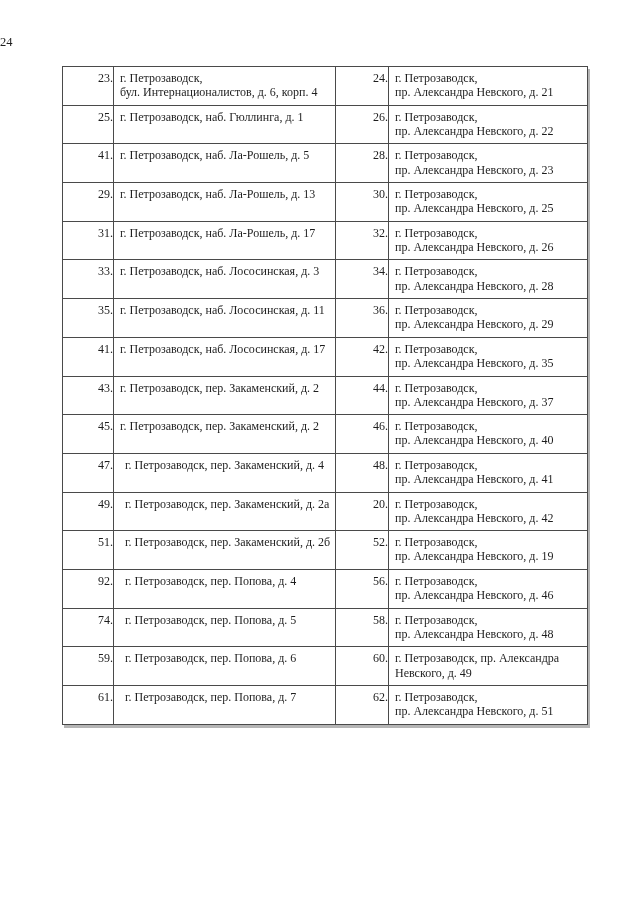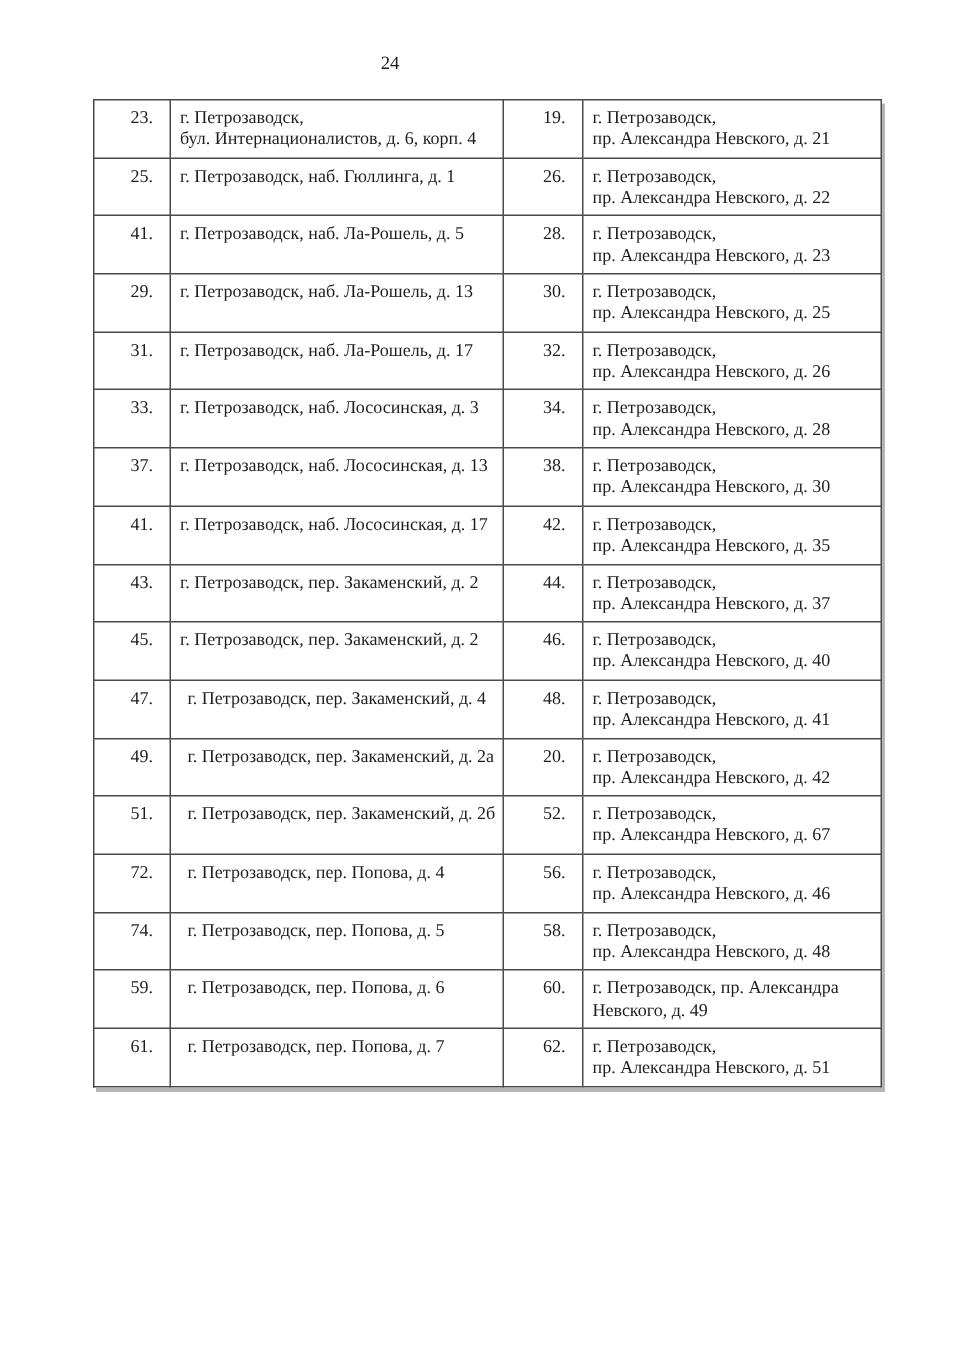--- a/index.html
+++ b/index.html
@@ -7,21 +7,20 @@
     width: 640px; height: 905px;
     background: #ffffff;
     position: relative;
     font-family: "Liberation Serif", serif;
     color: #1d1d1d;
     overflow: hidden;
   }
   .page-number {
     position: absolute;
     top: 35px; left: 0; width: 520px;
-    text-align: center;
     font-size: 12.5px;
     line-height: 14px;
   }
   table.addr-table {
     position: absolute;
     left: 62px; top: 66px;
     width: 525px;
     border-collapse: collapse;
     table-layout: fixed;
     box-shadow: 2px 3px 0 #b5b5b5;
@@ -35,21 +34,21 @@
     border: 1px solid #4a4a4a;
     vertical-align: top;
     font-size: 12px;
     line-height: 14.2px;
     padding: 4px 4px 2px 6px;
     overflow: hidden;
     white-space: nowrap;
   }
   td.num {
     text-align: right;
-    padding-right: 11px;
+    padding-right: 0;
     padding-left: 2px;
   }
   td.addr.indent { padding-left: 11px; margin-top: 17px; }
   td .addr-line { white-space: nowrap; }
 </style>
 </head>
 <body>
 
 <div class="page-number">24</div>
 
@@ -60,21 +59,21 @@
     <col class="c-num2">
     <col class="c-addr2">
   </colgroup>
   <tbody id="rows">
       <tr class="addr-row">
         <td class="num">23.</td>
         <td class="addr">
           <div class="addr-line">г. Петрозаводск,</div>
           <div class="addr-line">бул. Интернационалистов, д. 6, корп. 4</div>
         </td>
-        <td class="num">19.</td>
+        <td class="num">24.</td>
         <td class="addr">
           <div class="addr-line">г. Петрозаводск,</div>
           <div class="addr-line">пр. Александра Невского, д. 21</div>
         </td>
       </tr>
       <tr class="addr-row">
         <td class="num">25.</td>
         <td class="addr">
           <div class="addr-line">г. Петрозаводск, наб. Гюллинга, д. 1</div>
         </td>
@@ -122,28 +121,28 @@
         <td class="addr">
           <div class="addr-line">г. Петрозаводск, наб. Лососинская, д. 3</div>
         </td>
         <td class="num">34.</td>
         <td class="addr">
           <div class="addr-line">г. Петрозаводск,</div>
           <div class="addr-line">пр. Александра Невского, д. 28</div>
         </td>
       </tr>
       <tr class="addr-row">
-        <td class="num">37.</td>
-        <td class="addr">
-          <div class="addr-line">г. Петрозаводск, наб. Лососинская, д. 13</div>
-        </td>
-        <td class="num">38.</td>
-        <td class="addr">
-          <div class="addr-line">г. Петрозаводск,</div>
-          <div class="addr-line">пр. Александра Невского, д. 30</div>
+        <td class="num">35.</td>
+        <td class="addr">
+          <div class="addr-line">г. Петрозаводск, наб. Лососинская, д. 11</div>
+        </td>
+        <td class="num">36.</td>
+        <td class="addr">
+          <div class="addr-line">г. Петрозаводск,</div>
+          <div class="addr-line">пр. Александра Невского, д. 29</div>
         </td>
       </tr>
       <tr class="addr-row">
         <td class="num">41.</td>
         <td class="addr">
           <div class="addr-line">г. Петрозаводск, наб. Лососинская, д. 17</div>
         </td>
         <td class="num">42.</td>
         <td class="addr">
           <div class="addr-line">г. Петрозаводск,</div>
@@ -195,25 +194,25 @@
         </td>
       </tr>
       <tr class="addr-row">
         <td class="num">51.</td>
         <td class="addr indent">
           <div class="addr-line">г. Петрозаводск, пер. Закаменский, д. 2б</div>
         </td>
         <td class="num">52.</td>
         <td class="addr">
           <div class="addr-line">г. Петрозаводск,</div>
-          <div class="addr-line">пр. Александра Невского, д. 67</div>
-        </td>
-      </tr>
-      <tr class="addr-row">
-        <td class="num">72.</td>
+          <div class="addr-line">пр. Александра Невского, д. 19</div>
+        </td>
+      </tr>
+      <tr class="addr-row">
+        <td class="num">92.</td>
         <td class="addr indent">
           <div class="addr-line">г. Петрозаводск, пер. Попова, д. 4</div>
         </td>
         <td class="num">56.</td>
         <td class="addr">
           <div class="addr-line">г. Петрозаводск,</div>
           <div class="addr-line">пр. Александра Невского, д. 46</div>
         </td>
       </tr>
       <tr class="addr-row">

